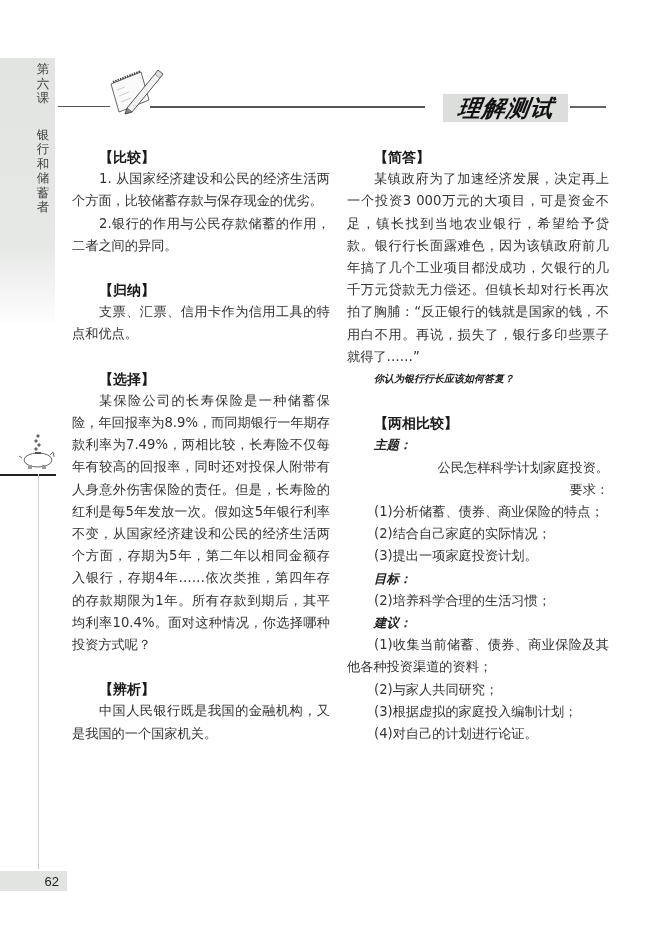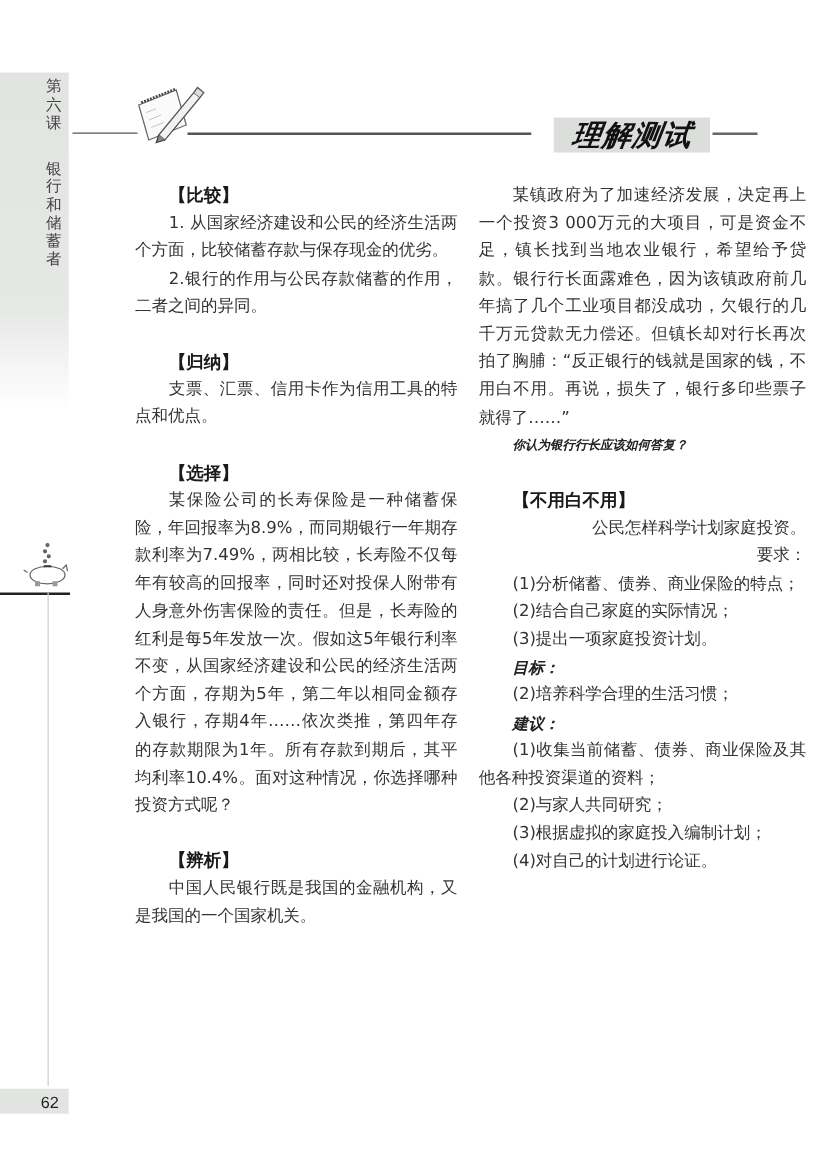--- a/index.html
+++ b/index.html
@@ -36,26 +36,26 @@
   .title-text {
     font-size: 23px; font-weight: bold; font-style: italic; color: #111;
     letter-spacing: 1px; transform: skewX(-8deg); font-family: "DejaVu Sans", sans-serif;
   }
 
   .piggy-icon { position: absolute; left: 18px; top: 432px; width: 40px; height: 38px; }
   .piggy-line { position: absolute; left: 0; top: 474px; width: 56px; height: 1.5px; background: #222; }
   .vert-line { position: absolute; left: 38px; top: 474px; width: 1px; height: 395px; background: #cfcfc8; }
 
   .page-num-box {
-    position: absolute; left: 0; top: 871px; width: 55px; height: 20px;
+    position: absolute; left: 0; top: 871px; width: 67px; height: 20px;
     background: #e2e4e2; display: flex; align-items: center; justify-content: flex-end; padding-right: 8px;
   }
   .page-num { font-size: 13px; font-family: "Liberation Sans", sans-serif; color: #222; }
 
-  .col { position: absolute; font-size: 13.2px; line-height: 22.2px; color: #333; margin-left: 36px; }
+  .col { position: absolute; font-size: 13.2px; line-height: 22.2px; color: #333; }
   .col-left { left: 72px; top: 146px; width: 258px; }
   .col-right { left: 347px; top: 146px; width: 262px; }
 
   .sec-head { font-weight: bold; font-size: 14px; color: #1a1a1a; padding-left: 27px; margin-bottom: 0; }
   .p { text-indent: 27px; text-align: justify; }
   .p-noindent { padding-left: 27px; text-align: right; }
   .italic-label { padding-left: 27px; font-family: "DejaVu Serif", serif; font-style: italic; font-weight: bold; font-size: 12.5px; color: #222; }
   .italic-q { padding-left: 27px; font-family: "DejaVu Serif", serif; font-style: italic; font-weight: bold; font-size: 10px; color: #222; }
   .gap-l { height: 22px; }
 </style>
@@ -125,24 +125,26 @@
   <div class="p">支票、汇票、信用卡作为信用工具的特点和优点。</div>
   <div class="gap-l"></div>
   <div class="sec-head">【选择】</div>
   <div class="p">某保险公司的长寿保险是一种储蓄保险，年回报率为8.9%，而同期银行一年期存款利率为7.49%，两相比较，长寿险不仅每年有较高的回报率，同时还对投保人附带有人身意外伤害保险的责任。但是，长寿险的红利是每5年发放一次。假如这5年银行利率不变，从国家经济建设和公民的经济生活两个方面，存期为5年，第二年以相同金额存入银行，存期4年……依次类推，第四年存的存款期限为1年。所有存款到期后，其平均利率10.4%。面对这种情况，你选择哪种投资方式呢？</div>
   <div class="gap-l"></div>
   <div class="sec-head">【辨析】</div>
   <div class="p">中国人民银行既是我国的金融机构，又是我国的一个国家机关。</div>
 </div>
 
 <div class="col col-right">
+  <div class="sec-head">【简答】</div>
   <div class="p">某镇政府为了加速经济发展，决定再上一个投资3 000万元的大项目，可是资金不足，镇长找到当地农业银行，希望给予贷款。银行行长面露难色，因为该镇政府前几年搞了几个工业项目都没成功，欠银行的几千万元贷款无力偿还。但镇长却对行长再次拍了胸脯：“反正银行的钱就是国家的钱，不用白不用。再说，损失了，银行多印些票子就得了……”</div>
   <div class="italic-q">你认为银行行长应该如何答复？</div>
   <div class="gap-l"></div>
-  <div class="sec-head">【不用白不用】</div>
+  <div class="sec-head">【两相比较】</div>
+  <div class="italic-label">主题：</div>
   <div class="p-noindent">公民怎样科学计划家庭投资。</div>
   <div class="p-noindent">要求：</div>
   <div class="p">(1)分析储蓄、债券、商业保险的特点；</div>
   <div class="p">(2)结合自己家庭的实际情况；</div>
   <div class="p">(3)提出一项家庭投资计划。</div>
   <div class="italic-label">目标：</div>
   <div class="p">(2)培养科学合理的生活习惯；</div>
   <div class="italic-label">建议：</div>
   <div class="p">(1)收集当前储蓄、债券、商业保险及其他各种投资渠道的资料；</div>
   <div class="p">(2)与家人共同研究；</div>

